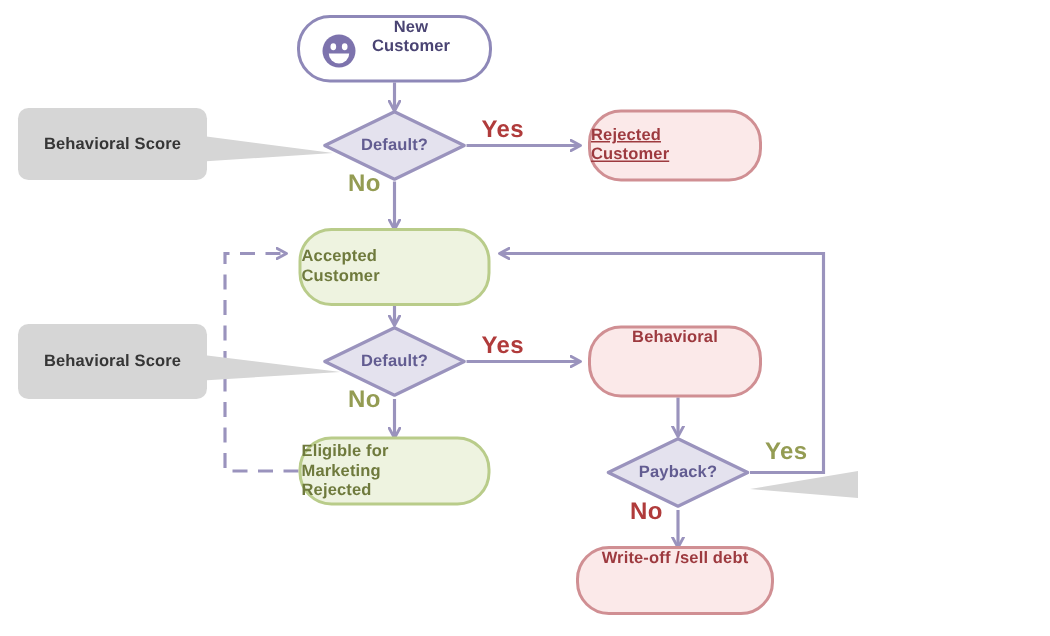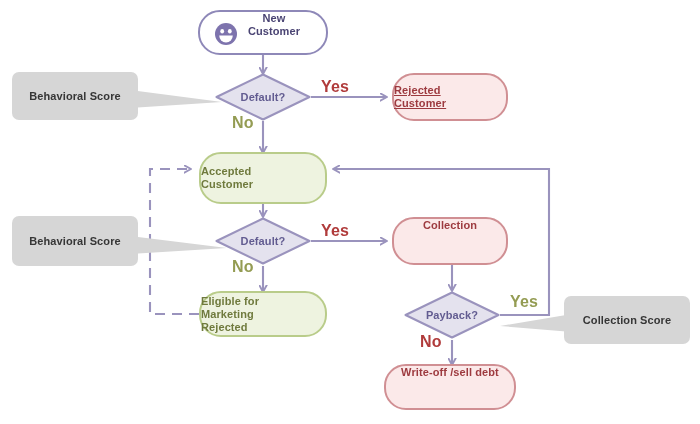--- a/index.html
+++ b/index.html
@@ -198,21 +198,21 @@
     <svg class="dshape" viewBox="0 0 96 48" preserveAspectRatio="none">
       <polygon points="48,1.5 94.5,24 48,46.5 1.5,24" fill="#e4e2ee" stroke="#9a93bd" stroke-width="2.1" stroke-linejoin="round"></polygon>
     </svg>
     <div class="dlabel">Default?</div>
   </div>
 
   <div class="elabel yes-red" style="left:321px; top:222px;">Yes</div>
   <div class="elabel no-green" style="left:232px; top:258px;">No</div>
 
   <div class="node pill red" style="left:392px; top:217px; width:116px; height:48px;">
-    <div>Collection</div>
+    <div>Behavioral</div>
   </div>
 
   <div class="node pill green" style="left:199px; top:291px; width:128px; height:46px; flex-direction:column;">
     <div>Eligible for</div>
     <div>Marketing</div>
     <div>Rejected</div>
   </div>
 
   <div class="diamond" style="left:404px; top:291px; width:96px; height:48px;">
     <svg class="dshape" viewBox="0 0 96 48" preserveAspectRatio="none">
@@ -244,18 +244,15 @@
     </svg>
     <div class="bubble" style="left:0; top:0; width:126px; height:50px;">
       <span>Behavioral Score</span>
     </div>
   </div>
 
   <div class="callout" style="left:500px; top:296px; width:190px; height:52px;">
     <svg class="tail" viewBox="0 0 190 52" style="left:0; top:0; width:190px; height:52px;">
       <polygon points="72,18 0,30 72,36" fill="#d6d6d6"></polygon>
     </svg>
-    <div class="bubble" style="left:64px; top:0; width:126px; height:48px;">
-      <span>Collection Score</span>
-    </div>
   </div>
 
 </div>
 
 </body></html>

